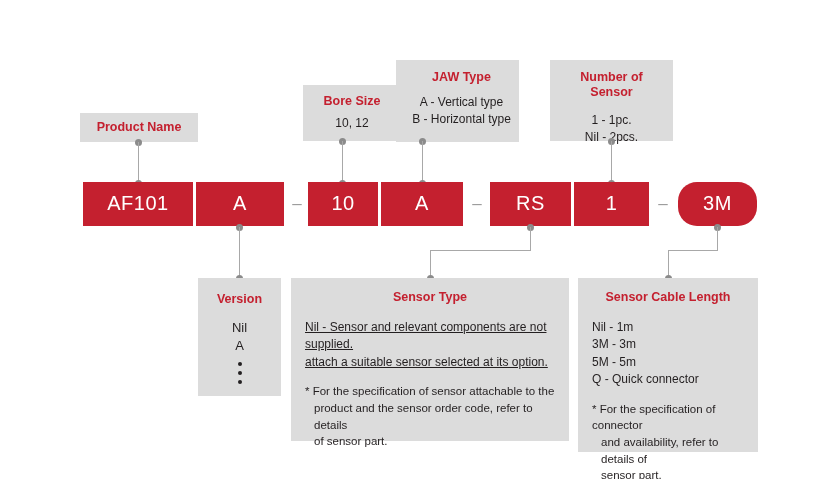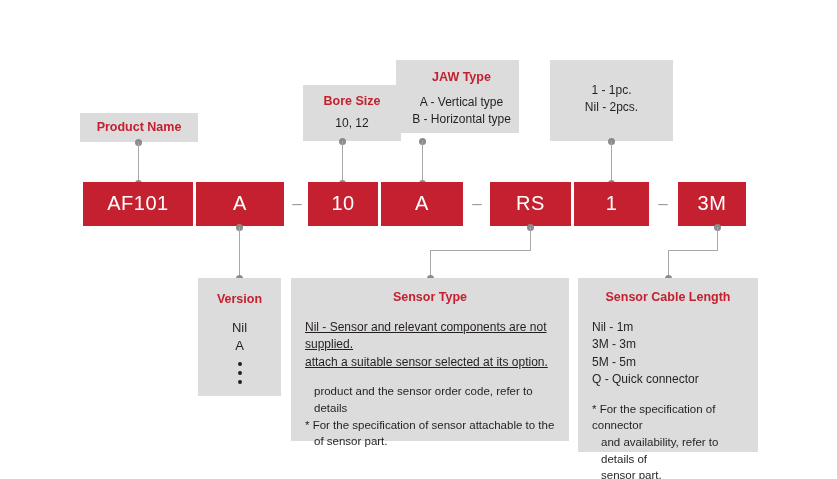--- a/index.html
+++ b/index.html
@@ -123,32 +123,33 @@
   <div class="abs dot" style="left:135px; top:180px;"></div>
 
   <div class="abs panel" style="left:303px; top:85px; width:98px; height:56px; padding:9px 6px 0 6px;">
     <div class="panel-title">Bore Size</div>
     <div class="panel-body center" style="margin-top:6px;">10, 12</div>
   </div>
   <div class="abs dot" style="left:339px; top:138px;"></div>
   <div class="abs vline" style="left:342px; top:141px; height:43px;"></div>
   <div class="abs dot" style="left:339px; top:180px;"></div>
 
-  <div class="abs panel" style="left:396px; top:60px; width:123px; height:73px; padding:10px 8px 0 16px;">
+  <div class="abs panel" style="left:396px; top:60px; width:123px; height:82px; padding:10px 8px 0 16px;">
     <div class="panel-title">JAW Type</div>
     <div class="panel-body" style="margin-top:9px; text-align:center;">
       <span class="note-line">A - Vertical type</span>
       <span class="note-line">B - Horizontal type</span>
     </div>
   </div>
   <div class="abs dot" style="left:419px; top:138px;"></div>
   <div class="abs vline" style="left:422px; top:141px; height:43px;"></div>
   <div class="abs dot" style="left:419px; top:180px;"></div>
 
   <div class="abs panel" style="left:550px; top:60px; width:123px; height:81px; padding:10px 8px 0 8px;">
+    <div class="panel-title">Number of Sensor</div>
     <div class="panel-body center" style="margin-top:12px;">
       <span class="note-line">1 - 1pc.</span>
       <span class="note-line">Nil - 2pcs.</span>
     </div>
   </div>
   <div class="abs dot" style="left:608px; top:138px;"></div>
   <div class="abs vline" style="left:611px; top:141px; height:43px;"></div>
   <div class="abs dot" style="left:608px; top:180px;"></div>
 
   <div class="abs code-box" style="left:83px; width:110px;">
@@ -180,21 +181,21 @@
   </div>
 
   <div class="abs code-box" style="left:574px; width:75px;">
     <span>1</span>
   </div>
 
   <div class="abs dash" style="left:652px;">
     <span>–</span>
   </div>
 
-  <div class="abs code-box" style="left:678px; width:68px;">
+  <div class="abs code-box" style="left:678px; width:79px;border-radius:19px;">
     <span>3M</span>
   </div>
 
   <div class="abs dot" style="left:236px; top:224px;"></div>
   <div class="abs vline" style="left:239px; top:227px; height:51px;"></div>
   <div class="abs dot" style="left:236px; top:275px;"></div>
 
   <div class="abs dot" style="left:527px; top:224px;"></div>
   <div class="abs vline" style="left:530px; top:227px; height:24px;"></div>
   <div class="abs hline" style="left:430px; top:250px; width:101px;"></div>
@@ -220,22 +221,22 @@
     </div>
   </div>
 
   <div class="abs panel" style="left:291px; top:278px; width:278px; height:163px; padding:12px 14px 0 14px;">
     <div class="panel-title">Sensor Type</div>
     <div class="panel-body" style="margin-top:14px;text-decoration:underline;">
       <span class="note-line">Nil - Sensor and relevant components are not supplied.</span>
       <span class="note-line">attach a suitable sensor selected at its option.</span>
     </div>
     <div class="panel-body note" style="font-size:11.5px;">
+      <span class="note-line">* For the specification of sensor attachable to the</span>
       <span class="note-line indent">product and the sensor order code, refer to details</span>
-      <span class="note-line">* For the specification of sensor attachable to the</span>
       <span class="note-line indent">of sensor part.</span>
     </div>
   </div>
 
   <div class="abs panel" style="left:578px; top:278px; width:180px; height:174px; padding:12px 14px 0 14px;">
     <div class="panel-title">Sensor Cable Length</div>
     <div class="panel-body" style="margin-top:14px;">
       <span class="note-line">Nil - 1m</span>
       <span class="note-line">3M - 3m</span>
       <span class="note-line">5M - 5m</span>

